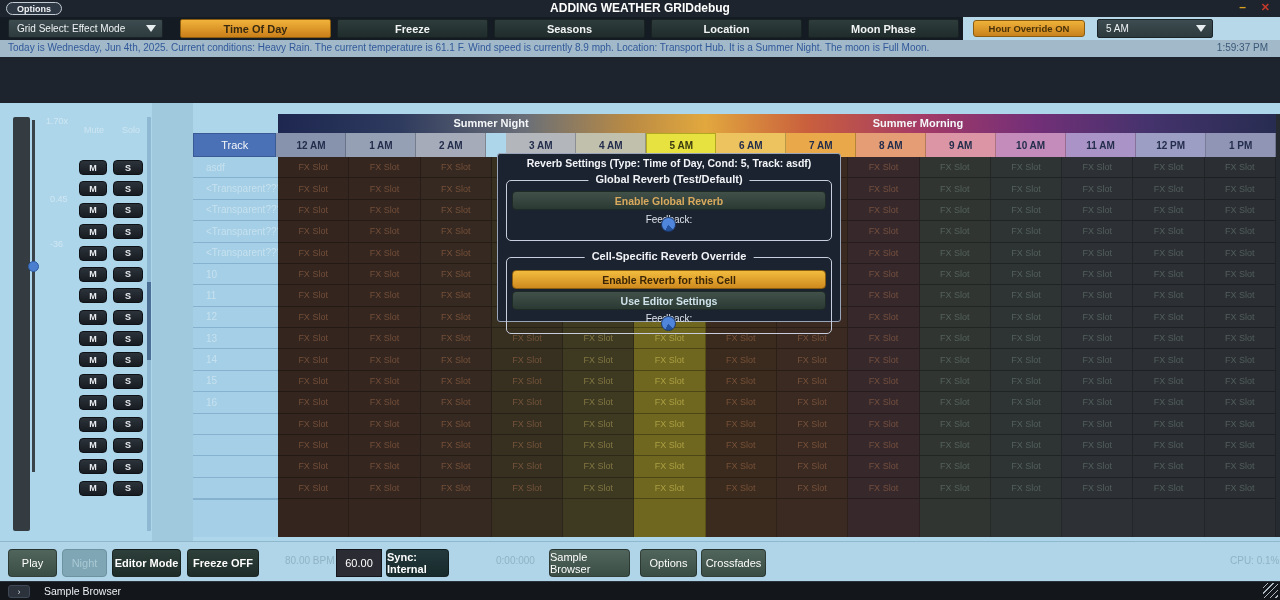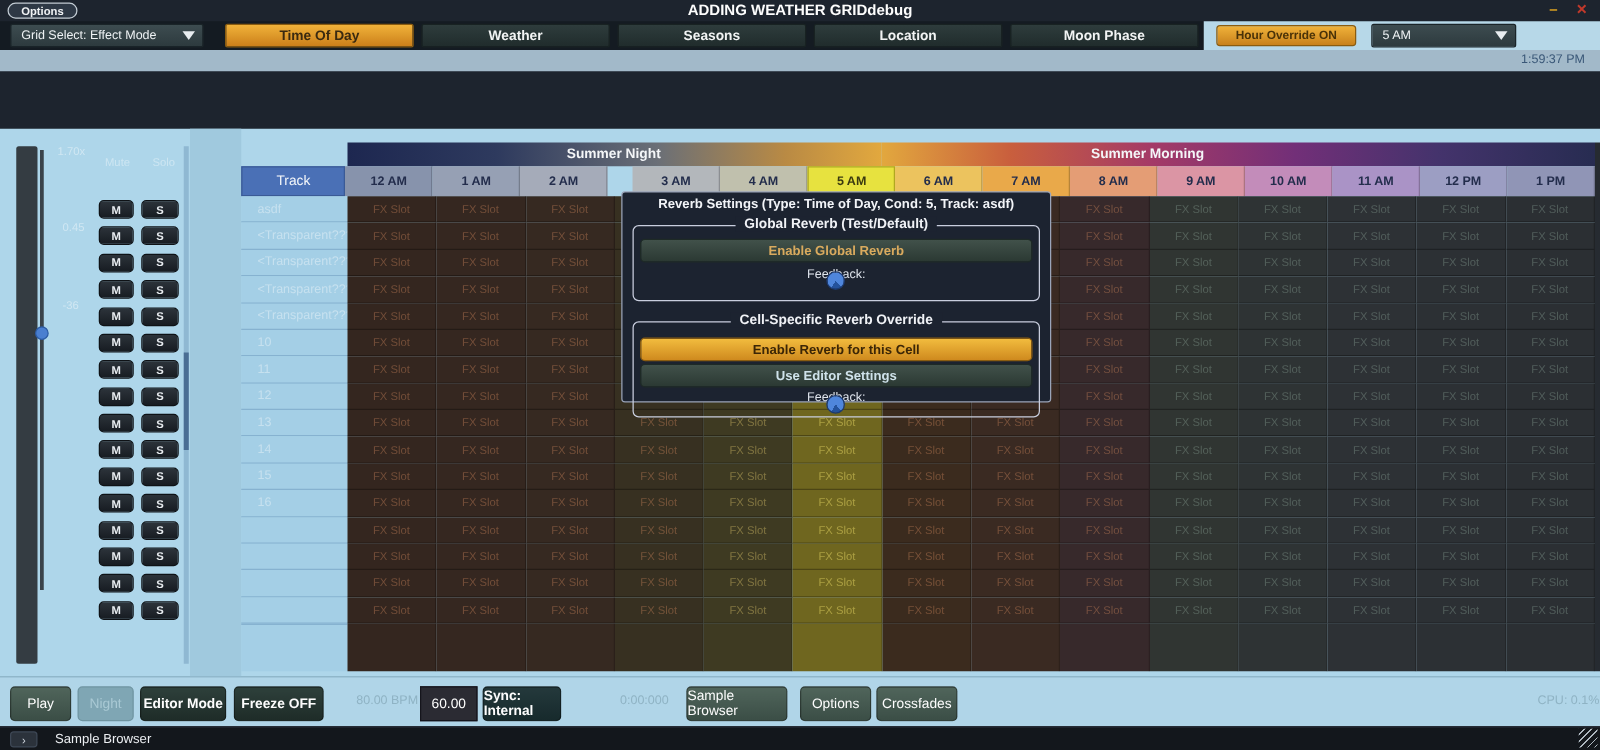--- a/index.html
+++ b/index.html
@@ -155,44 +155,45 @@
   </div>
 
   <div class="tabbar">
     <div class="tab-right-panel"></div>
     <div class="grid-select">
       <span>Grid Select: Effect Mode</span>
       <span class="caret"></span>
     </div>
     <div class="tabs-strip" id="tabs-strip">
         <div class="tab active">Time Of Day</div>
-        <div class="tab">Weather</div>
+        <div class="tab">Freeze</div>
         <div class="tab">Seasons</div>
         <div class="tab">Location</div>
         <div class="tab">Moon Phase</div>
       </div>
     <div class="hour-override">Hour Override ON</div>
     <div class="hour-select">
       <span>5 AM</span>
       <span class="caret"></span>
     </div>
   </div>
 
   <div class="statusbar">
+    <div class="status-text">Today is Wednesday, Jun 4th, 2025. Current conditions: Heavy Rain. The current temperature is 61.1 F. Wind speed is currently 8.9 mph. Location: Transport Hub. It is a Summer Night. The moon is Full Moon.</div>
     <div class="status-clock">1:59:37 PM</div>
   </div>
 
 
   <div class="main">
     <div class="side-divider"></div>
     <div class="fader-track"></div>
     <div class="slider-line"></div>
     <div class="slider-handle"></div>
     <span class="faint" style="left:46px; top:13px;">1.70x</span>
-    <span class="faint" style="left:50px; top:74px;">0.45</span>
+    <span class="faint" style="left:50px; top:91px;">0.45</span>
     <span class="faint" style="left:50px; top:136px;">-36</span>
     <span class="faint" style="left:84px; top:22px; opacity:.9;">Mute</span>
     <span class="faint" style="left:122px; top:22px; opacity:.9;">Solo</span>
     <div class="ms-rows" id="ms-rows">
         <div class="ms-row">
           <div class="ms-btn m-btn">M</div>
           <div class="ms-btn s-btn">S</div>
         </div>
         <div class="ms-row">
           <div class="ms-btn m-btn">M</div>

